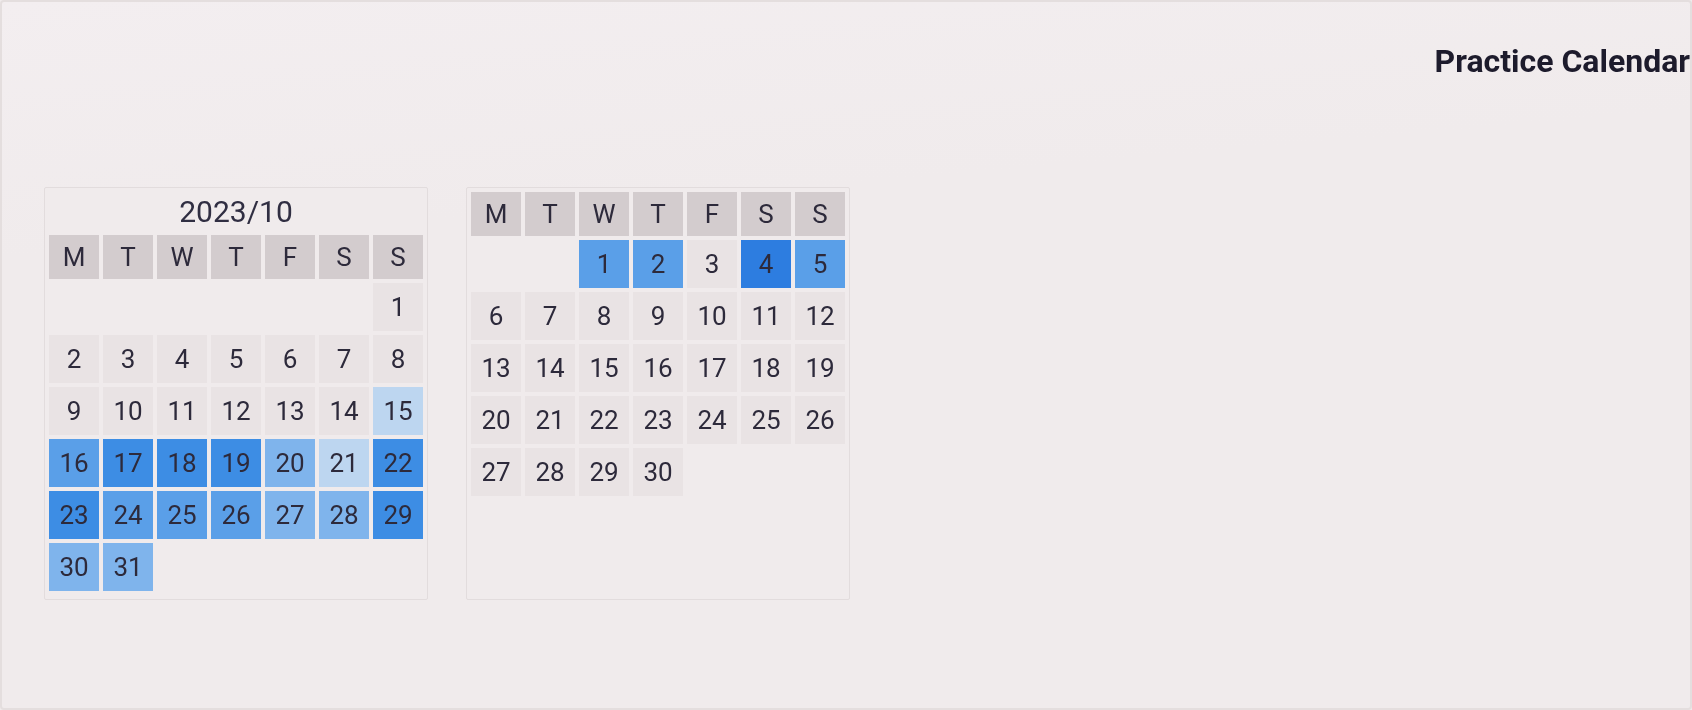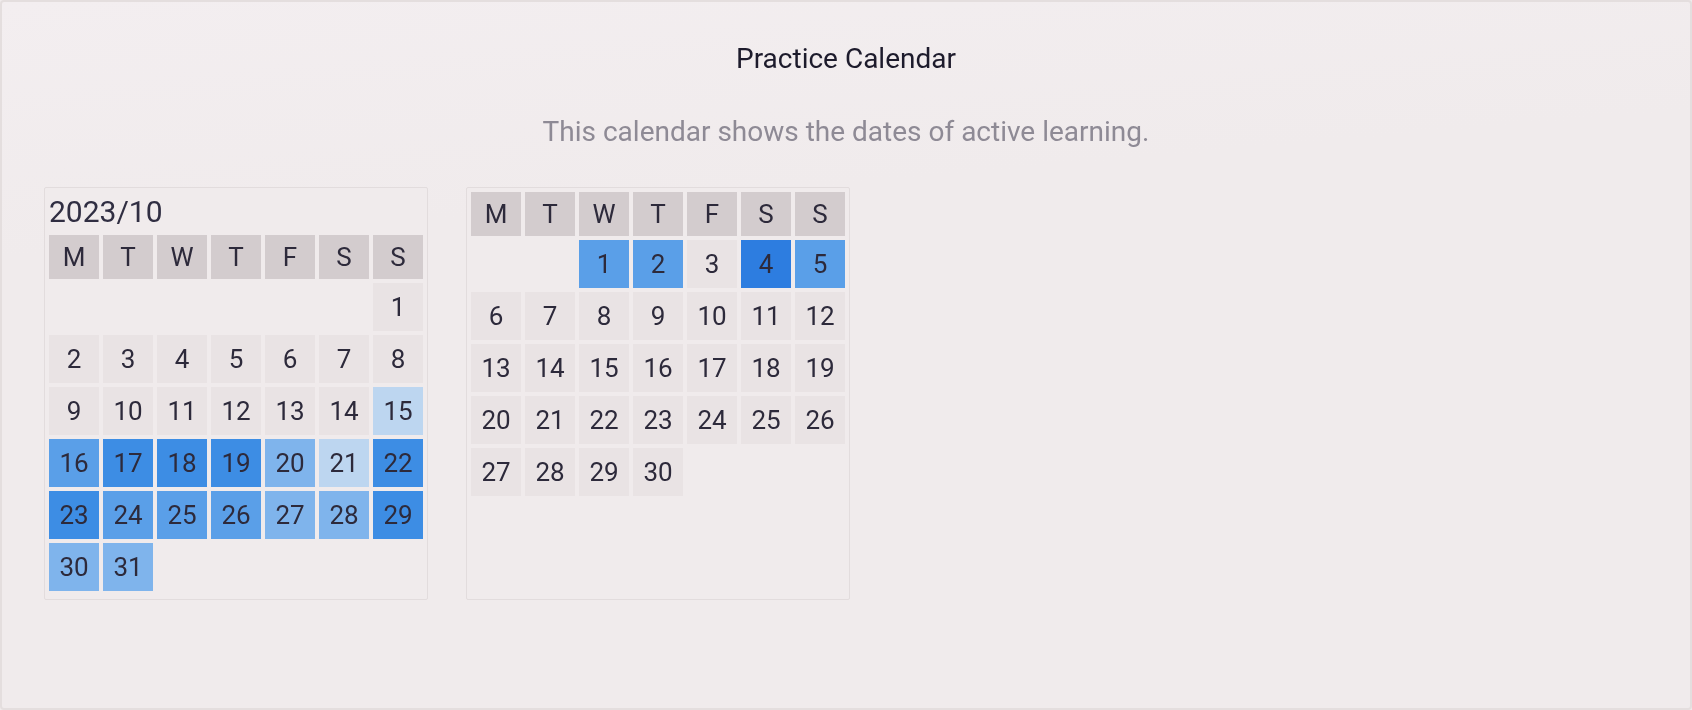--- a/index.html
+++ b/index.html
@@ -23,44 +23,46 @@
     background: linear-gradient(175deg, #f3eef0 0%, #f0ebec 30%, #f0ebec 100%);
   }
   .header-section {
     position: absolute;
     top: 40px;
     left: 0;
     right: 0;
     text-align: center;
   }
   .title {
-    font-size: 28px;
-    font-weight: 400;
+    font-size: 32px;
+    font-weight: 700;
     color: #1d1b2c;
     margin: 0 0 40px 0;
+    text-align: right;
   }
   .subtitle {
     font-size: 28px;
     color: #8e8a95;
     margin: 0;
   }
   .calendars {
     position: absolute;
     top: 185px;
     left: 42px;
     display: flex;
     gap: 38px;
   }
   .calendar {
     border: 1px solid #e2dcdd;
     border-radius: 2px;
     padding: 4px 4px 8px 4px;
     background: #f0ebec;
   }
   .cal-title {
+    text-align: center;
     font-size: 30px;
     color: #302e42;
     padding: 2px 0 6px 0;
     font-weight: 400;
   }
   .grid {
     display: grid;
     grid-template-columns: repeat(7, 50px);
     gap: 4px;
   }
@@ -90,21 +92,20 @@
   .cell.lvl3 { background: #5a9fe8; }
   .cell.lvl4 { background: #3d8de4; }
   .cell.lvl5 { background: #2d7de0; }
 </style>
 </head>
 <body>
 
 <div class="container">
   <div class="header-section">
     <h1 class="title">Practice Calendar</h1>
-    <p class="subtitle">This calendar shows the dates of active learning.</p>
   </div>
   <div class="calendars" id="calendars">
       <div class="calendar">
         <div class="cal-title">2023/10</div>
         <div class="grid">
           <div class="dow">M</div>
           <div class="dow">T</div>
           <div class="dow">W</div>
           <div class="dow">T</div>
           <div class="dow">F</div>

